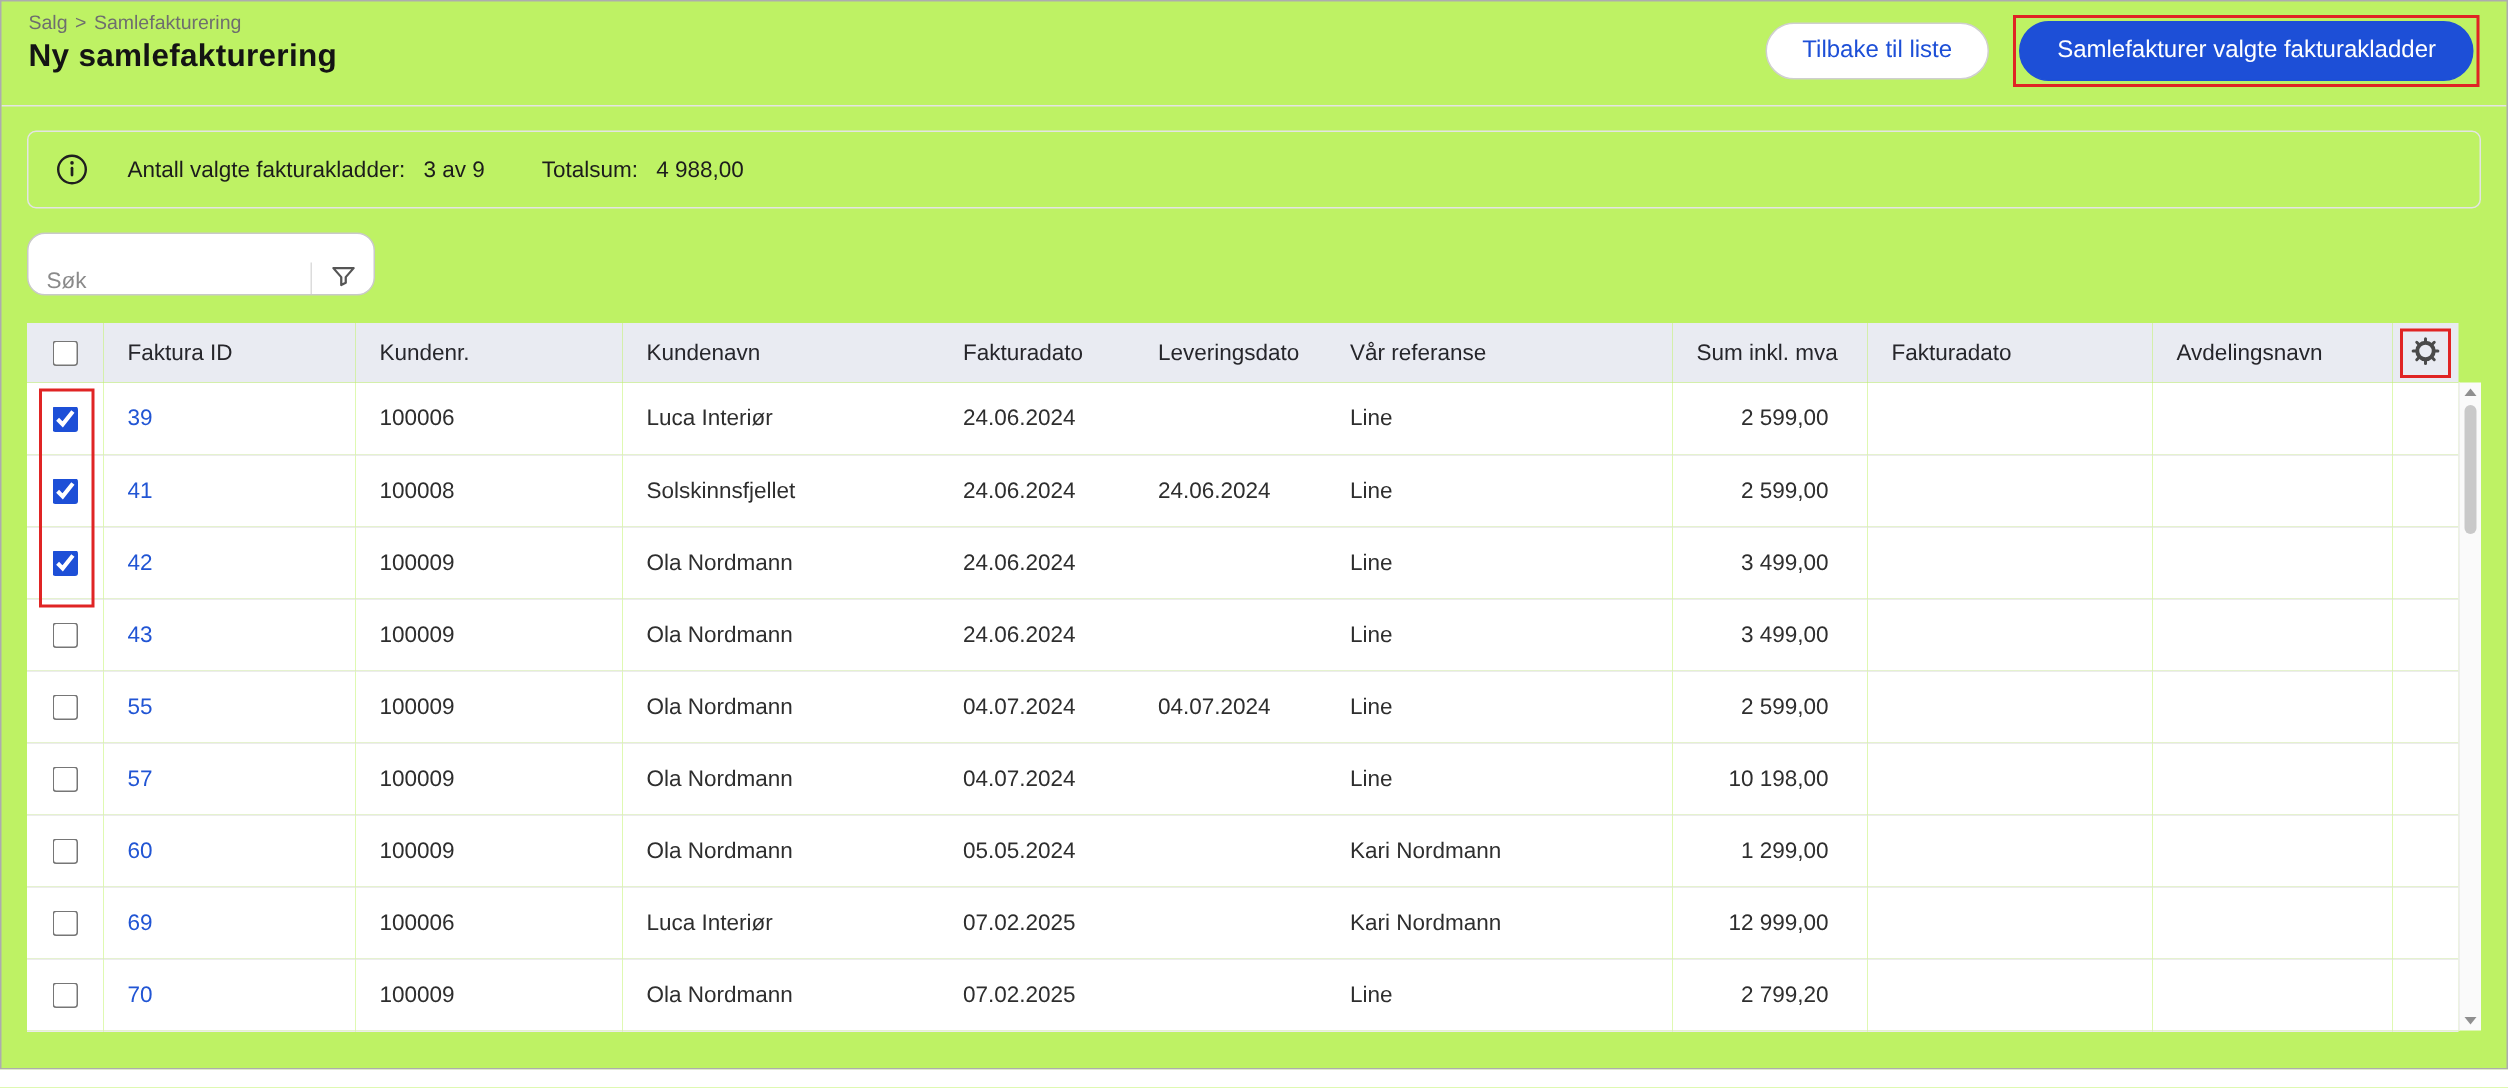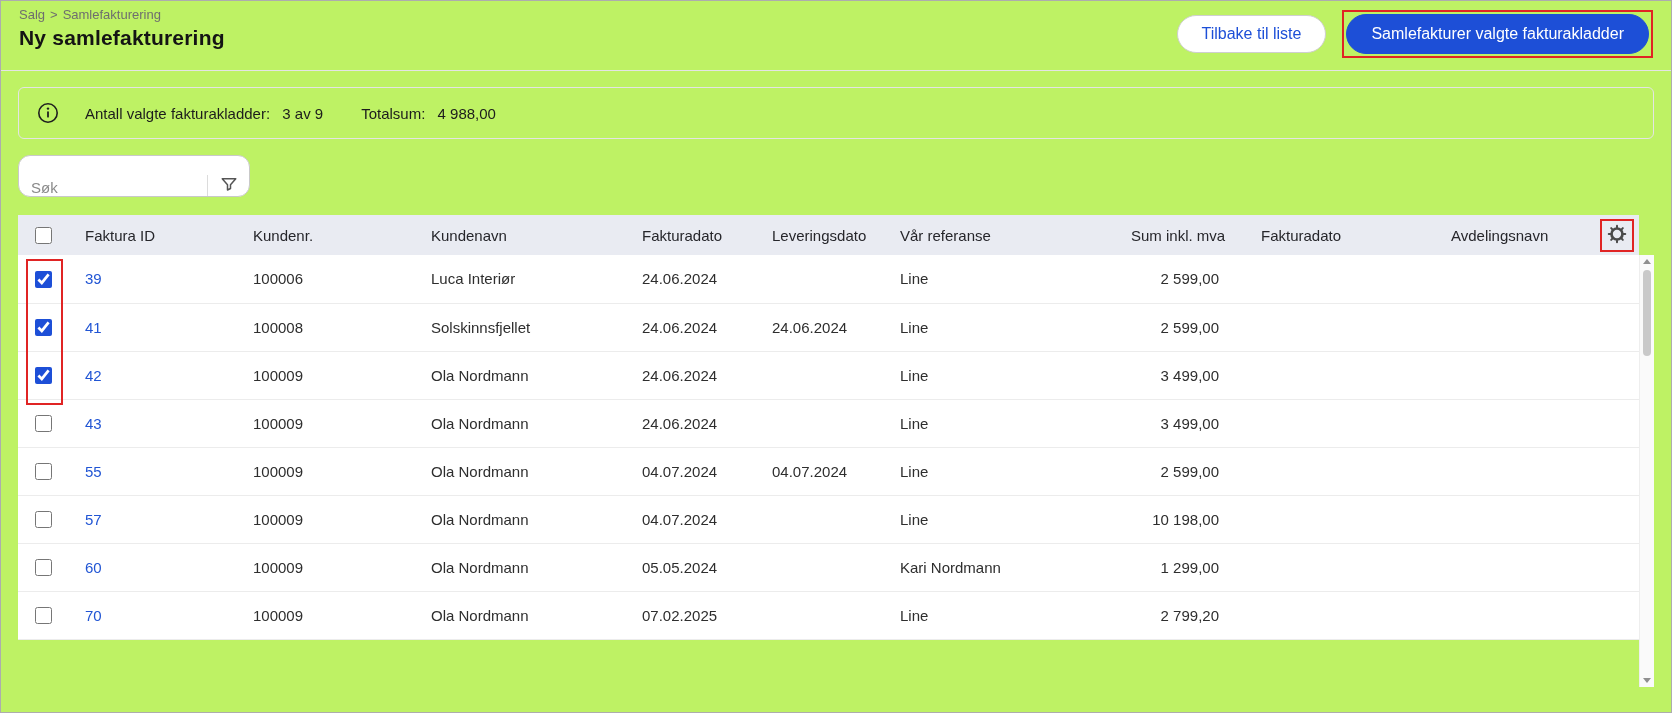--- a/index.html
+++ b/index.html
@@ -425,20 +425,33 @@
     <td>Ola Nordmann</td>
     <td>05.05.2024</td>
     <td></td>
     <td>Kari Nordmann</td>
     <td class="num">1 299,00</td>
     <td></td>
     <td></td>
     <td></td>
   </tr>
 
+  <tr>
+    <td class="col-check"><input type="checkbox" style=""></td>
+    <td><a class="id-link">69</a></td>
+    <td>100006</td>
+    <td>Luca Interiør</td>
+    <td>07.02.2025</td>
+    <td></td>
+    <td>Kari Nordmann</td>
+    <td class="num">12 999,00</td>
+    <td></td>
+    <td></td>
+    <td></td>
+  </tr>
 
   <tr>
     <td class="col-check"><input type="checkbox" style=""></td>
     <td><a class="id-link">70</a></td>
     <td>100009</td>
     <td>Ola Nordmann</td>
     <td>07.02.2025</td>
     <td></td>
     <td>Line</td>
     <td class="num">2 799,20</td>

